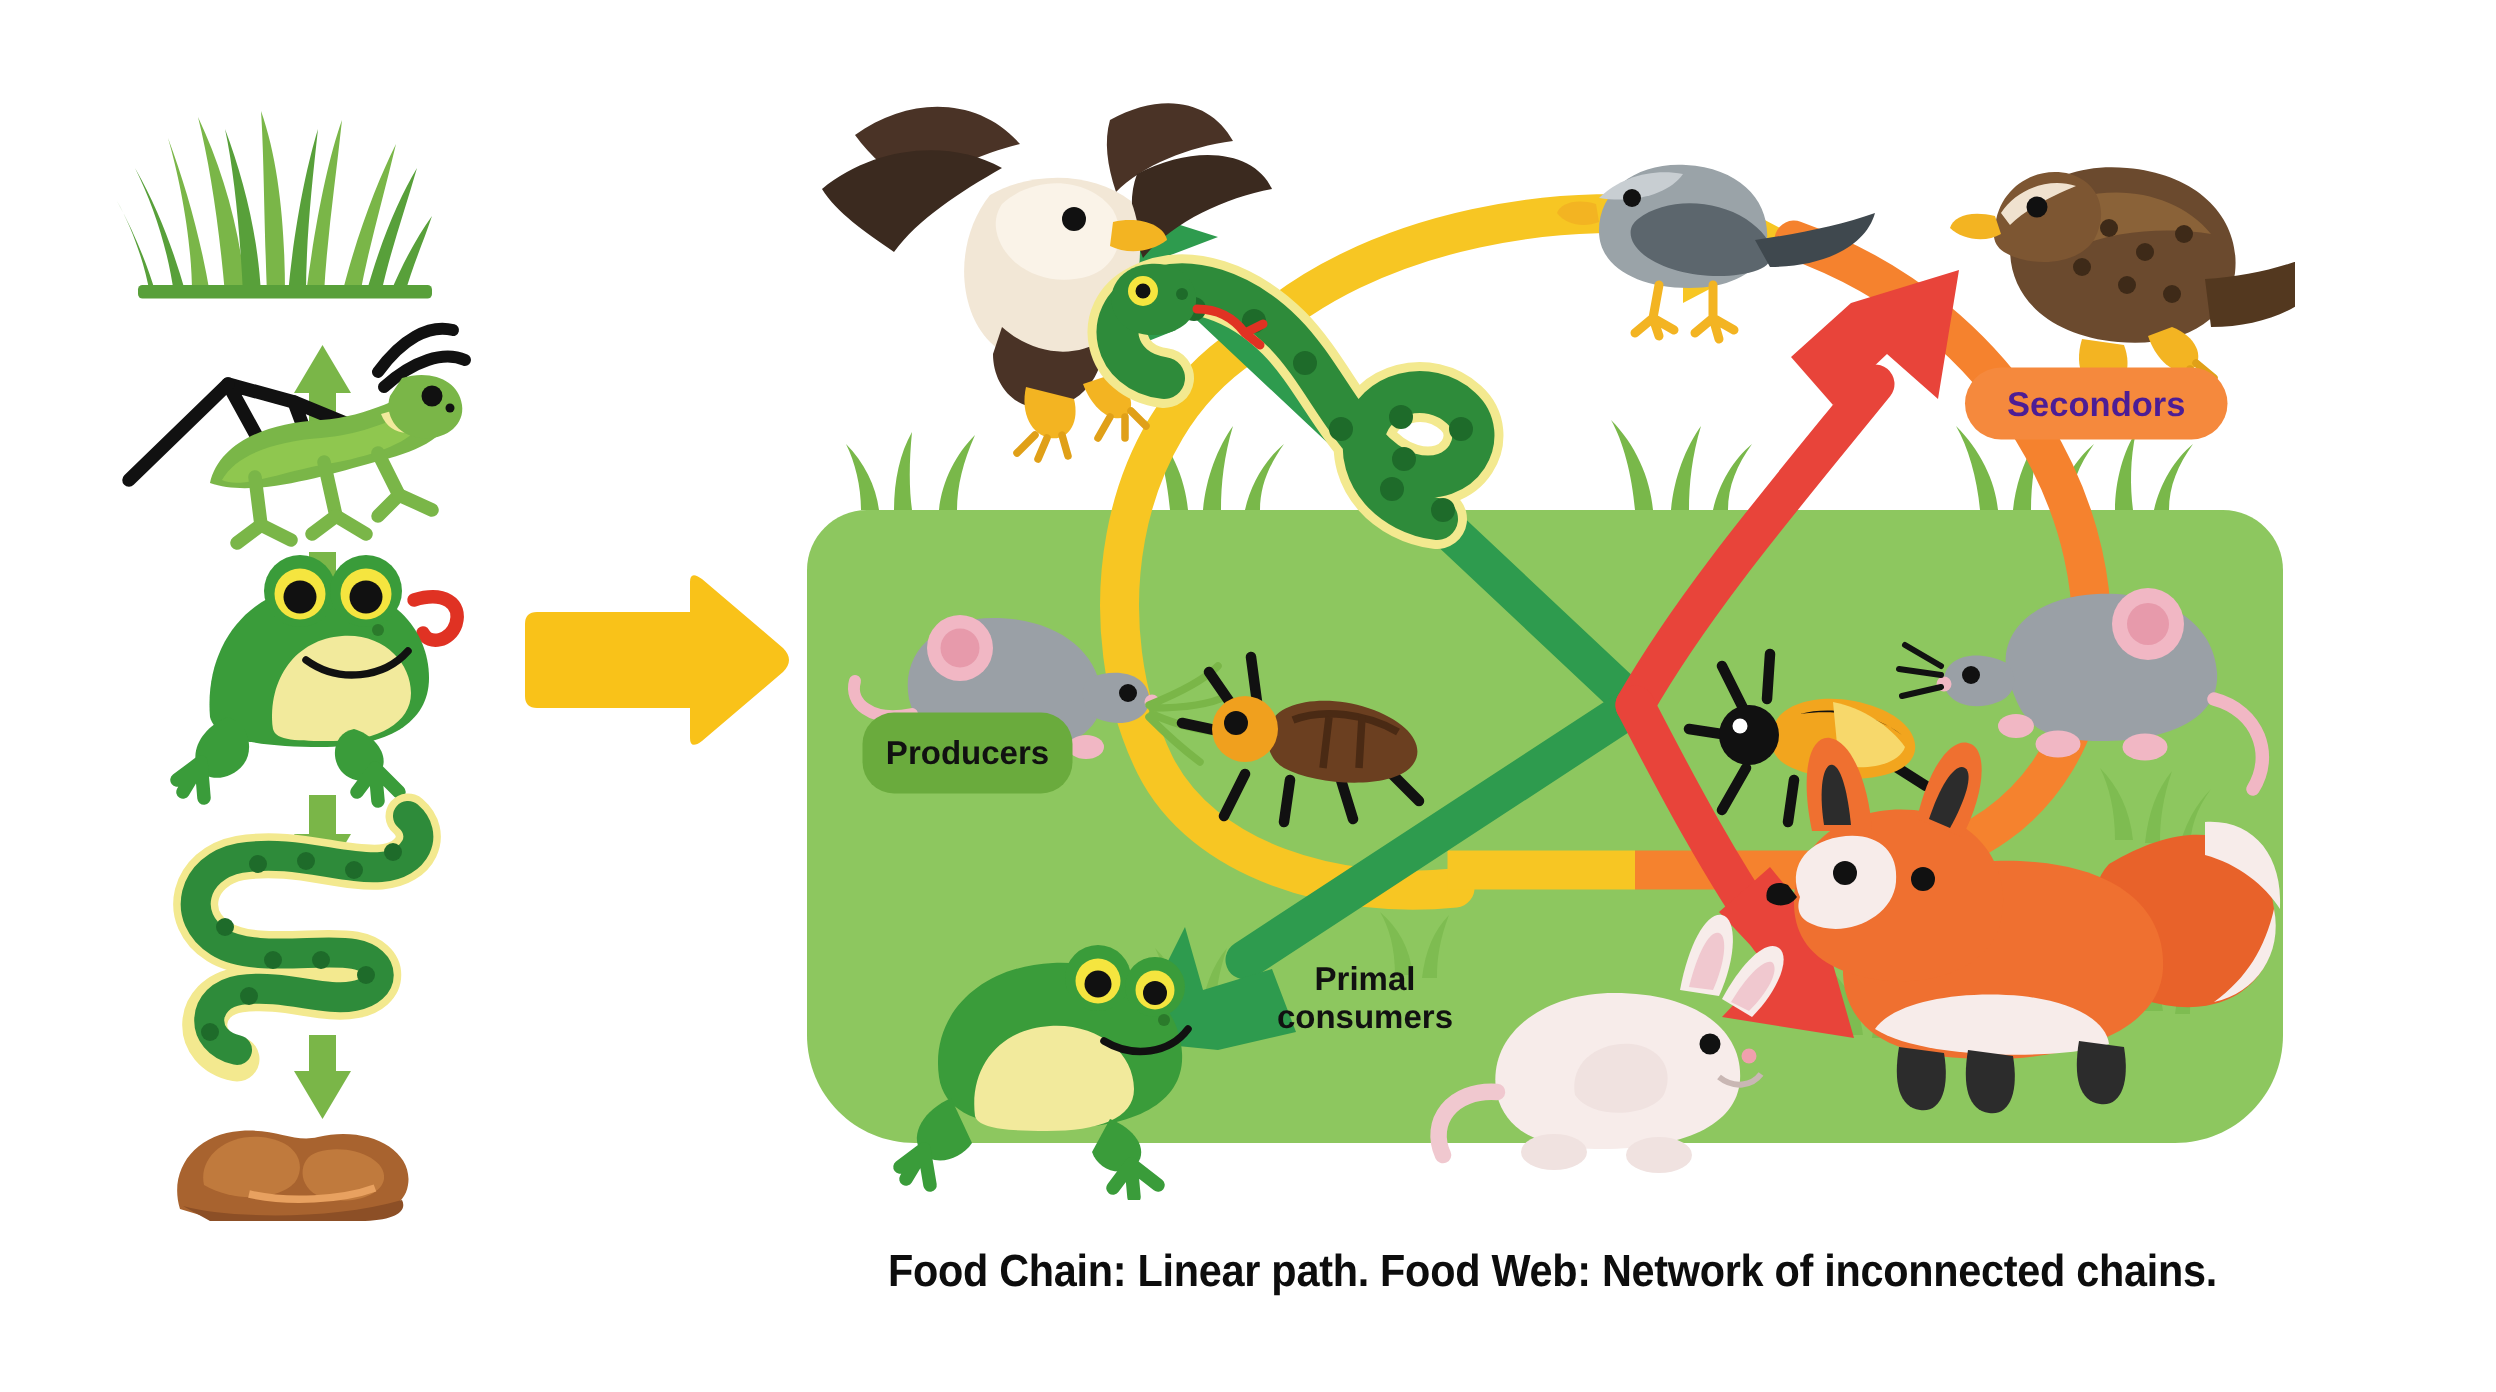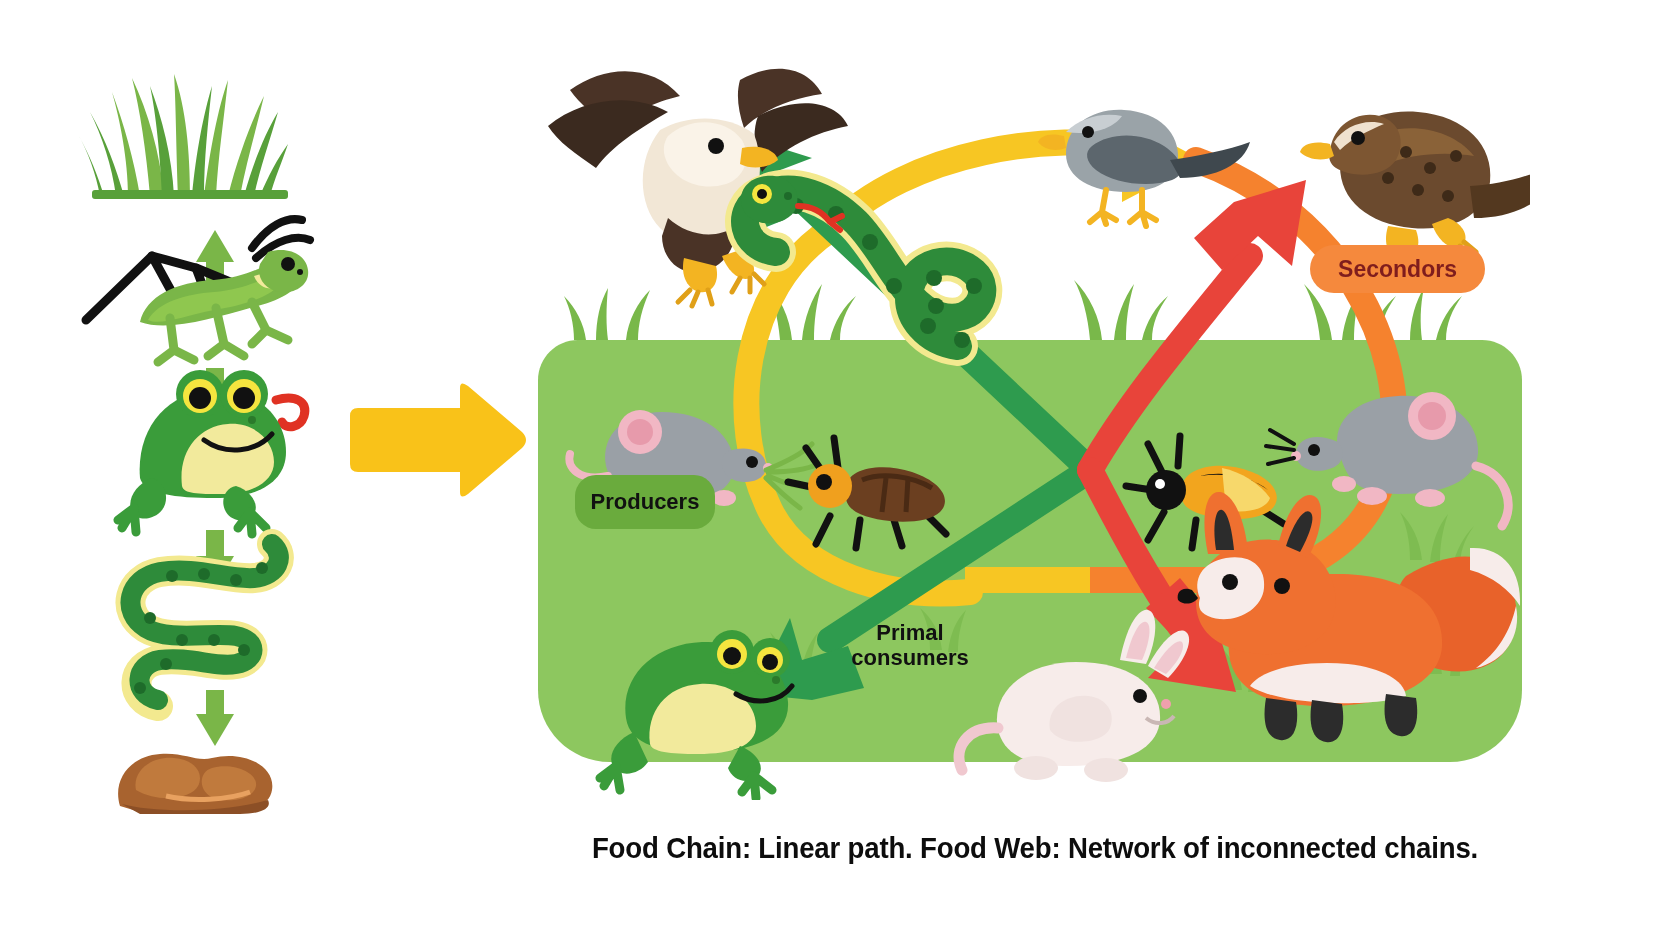--- a/index.html
+++ b/index.html
@@ -16,22 +16,22 @@
   
   #web{position:absolute;left:530px;top:40px;width:1000px;height:760px;}
   #web-svg{position:absolute;left:0;top:0;}
 
   
   .pill{position:absolute;display:flex;align-items:center;justify-content:center;
         font-weight:bold;white-space:nowrap;}
   #label-producers{left:45px;top:435px;width:140px;height:54px;border-radius:21px;
         background:#6aab3d;color:#111111;font-size:22px;}
   #label-secondors{left:780px;top:205px;width:175px;height:48px;border-radius:24px;
-        background:#f5893d;color:#7f1d1d;font-size:23px;}
-  #label-primal{position:absolute;left:305px;top:580px;width:150px;
+        background:#f5893d;color:#4c1d95;font-size:23px;}
+  #label-primal{position:absolute;left:305px;top:600px;width:150px;
         color:#111111;font-size:22px;font-weight:bold;line-height:1.15;text-align:center;}
 
   
   #caption{position:absolute;left:530px;top:818px;width:1010px;height:60px;
         display:flex;align-items:center;justify-content:center;
         font-family:"Liberation Sans Narrow","Liberation Sans",sans-serif;
         font-weight:bold;font-size:30px;color:#0d0d0d;letter-spacing:-0.2px;
         white-space:nowrap;transform:scaleX(0.92);transform-origin:center;}
 </style>
 </head>

